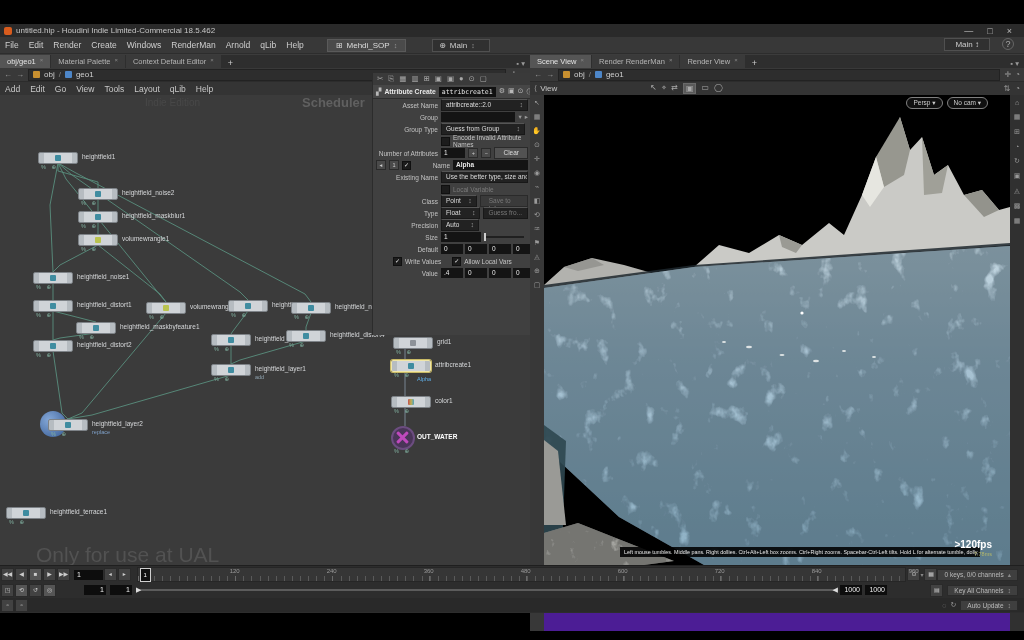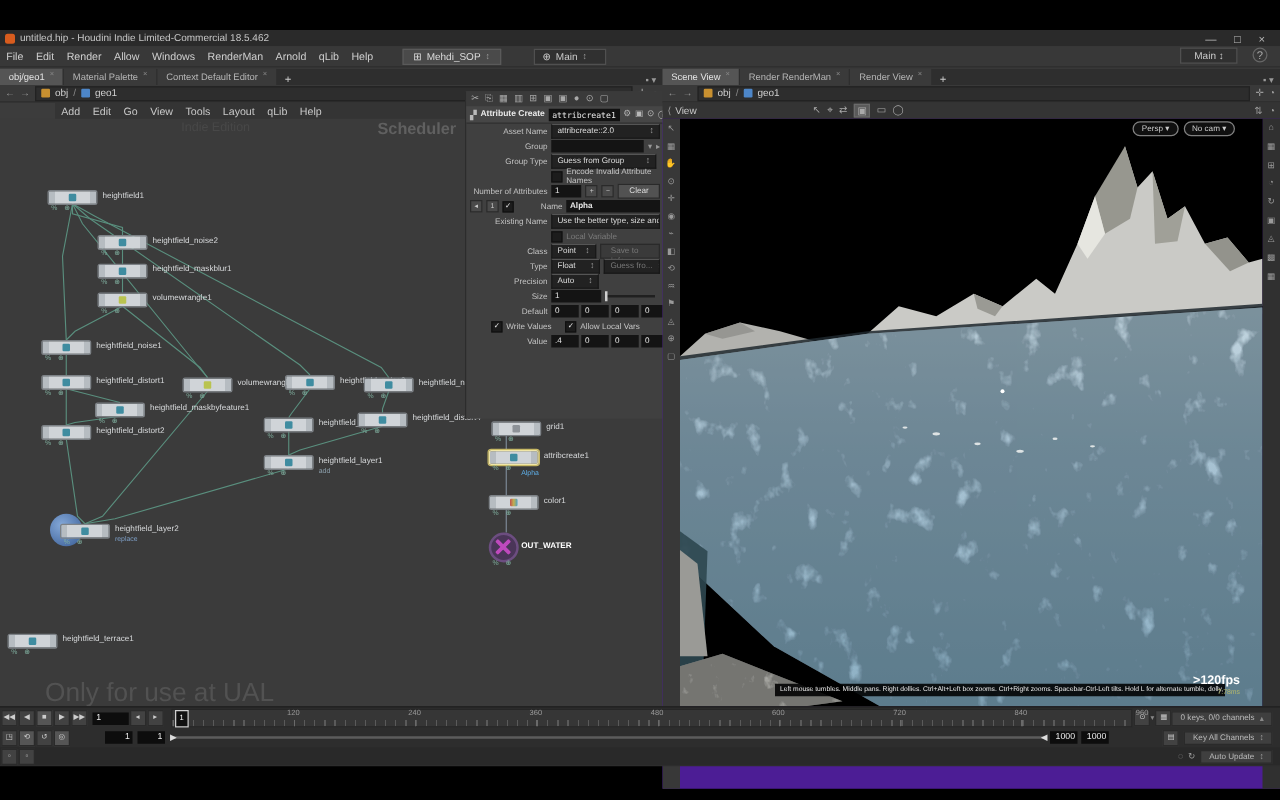--- a/index.html
+++ b/index.html
@@ -26,21 +26,21 @@
   .ptab{padding:2px 7px;background:#3a3a3a;margin-right:1px;display:flex;gap:4px;white-space:nowrap;}
   .ptab.active{background:#555;color:#e4e4e4;}
   .ptab .x{color:#888;font-size:6px;}
   .plus{padding:0 6px;color:#ccc;font-size:9px;}
   .pathrow{position:absolute;height:14px;background:#393939;border-bottom:1px solid #2c2c2c;display:flex;align-items:center;
            font-size:8px;color:#cfcfcf;gap:4px;padding:0 4px;box-sizing:border-box;}
   .pathfield{background:#2d2d2d;border:1px solid #222;flex:1;height:10px;display:flex;align-items:center;gap:4px;padding:0 4px;}
   .crumb-ic{width:7px;height:7px;border-radius:1px;flex:none;}
   .navarr{color:#9a9a9a;font-size:8px;}
   .menurow{position:absolute;height:14px;background:#343434;border-bottom:7px solid #bef264;display:flex;align-items:center;
-           font-size:8.5px;color:#c8c8c8;margin-left:44px;}
+           font-size:8.5px;color:#c8c8c8;}
   .menurow .menus span{padding:1px 5px;}
 
   
   #network{position:absolute;left:0;top:71px;width:530px;height:470px;background:#3b3b3b;overflow:hidden;}
   .wm{position:absolute;color:#4d4d4d;}
   #wm-indie{left:145px;top:2px;font-size:10px;color:#484848;}
   #wm-geom{left:302px;top:0px;font-size:13px;font-weight:bold;color:#606060;}
   #wm-ual{left:36px;top:448px;font-size:21px;color:#525252;}
   #edges{position:absolute;left:0;top:0;}
   .node{position:absolute;}
@@ -136,21 +136,21 @@
     <span class="hlogo"></span>
     <span>untitled.hip - Houdini Indie Limited-Commercial 18.5.462</span>
     <span class="winctl">
       <span>—</span>
       <span>□</span>
       <span>×</span>
     </span>
   </div>
 
   <div id="menubar">
-    <span class="menus"><span>File</span><span>Edit</span><span>Render</span><span>Allow</span><span>Windows</span><span>RenderMan</span><span>Arnold</span><span>qLib</span><span>Help</span></span>
+    <span class="menus"><span>File</span><span>Edit</span><span>Render</span><span>Create</span><span>Windows</span><span>RenderMan</span><span>Arnold</span><span>qLib</span><span>Help</span></span>
     <span id="desktop-tab">
       <span>⊞</span>
       <span>Mehdi_SOP</span>
           <span class="updn">↕</span>
         </span>
     <span id="main-dd">
       <span>⊕</span>
       <span>Main</span>
           <span class="updn">↕</span>
         </span>

